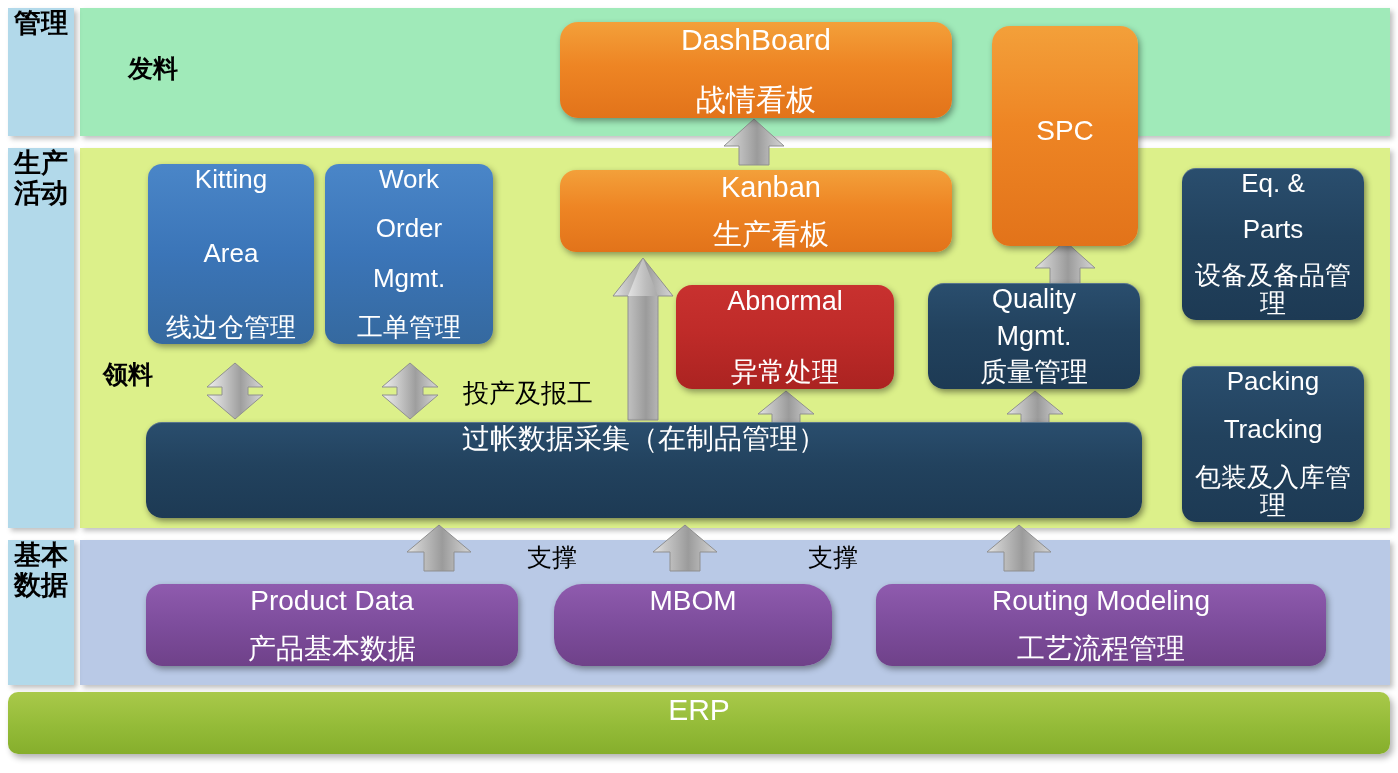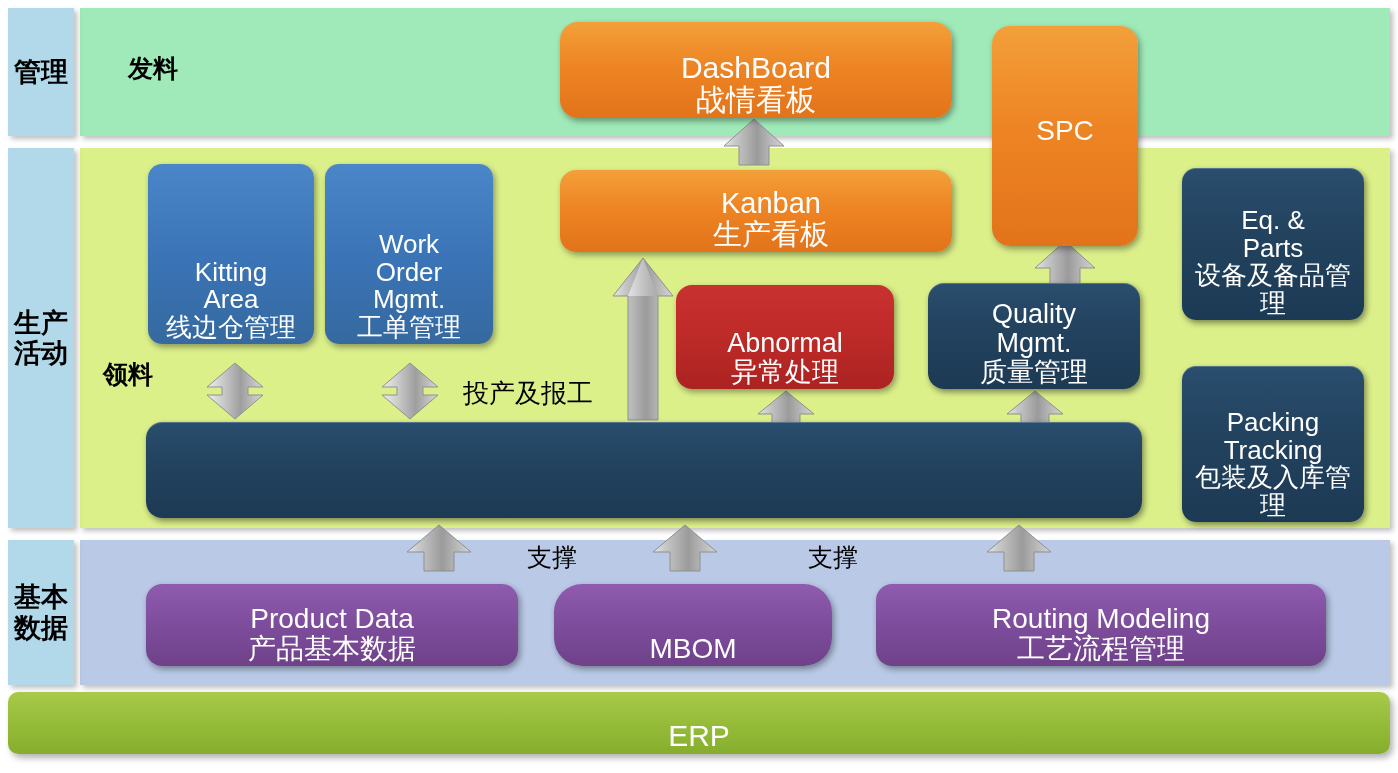--- a/index.html
+++ b/index.html
@@ -20,21 +20,21 @@
   .band{position:absolute;box-shadow:3px 3px 5px rgba(0,0,0,.25);}
   .band-mgmt{left:80px;top:8px;width:1310px;height:128px;background:#a0eab9;}
   .band-prod{left:80px;top:148px;width:1310px;height:380px;background:#dcf08a;}
   .band-base{left:80px;top:540px;width:1310px;height:145px;background:#b9c9e6;}
 
   
   .vlabel{
     position:absolute;left:8px;width:66px;
     background:#b2d9ea;
     box-shadow:3px 3px 5px rgba(0,0,0,.25);
-    display:flex;align-items:center;justify-content:center;
+    display:flex;align-items:flex-start;justify-content:center;
     color:#000;font-weight:bold;
     font-size:27px;line-height:1.12;
     text-align:center;
     letter-spacing:0px;
   }
   .vlabel span{display:block;}
   .vlabel-mgmt{top:8px;height:128px;}
   .vlabel-prod{top:148px;height:380px;}
   .vlabel-base{top:540px;height:145px;}
 
@@ -46,21 +46,21 @@
   .cap-fl{left:128px;top:52px;}
   .cap-ll{left:103px;top:358px;}
   .cap-tc{left:463px;top:376px;font-weight:normal;font-size:26px;}
   .cap-s1{left:527px;top:541px;font-weight:normal;font-size:25px;}
   .cap-s2{left:808px;top:541px;font-weight:normal;font-size:25px;}
 
   
   .node{
     position:absolute;
     display:flex;flex-direction:column;
-    align-items:center;justify-content:flex-end;
+    align-items:center;justify-content:space-between;
     text-align:center;
     color:#ffffff;
     border-radius:14px;
     box-shadow:2px 3px 6px rgba(0,0,0,.38);
     line-height:1.07;
     padding:2px 6px;
     box-sizing:border-box;
     font-weight:normal;
   }
   .node .en{display:block;}
@@ -244,20 +244,21 @@
     <span class="cn">质量管理</span>
   </div>
 
   <div class="node navy n-packing">
     <span class="en">Packing</span>
     <span class="en">Tracking</span>
     <span class="cn">包装及入库管理</span>
   </div>
 
   <div class="node navy n-wip">
+    <span class="cn">过帐数据采集（在制品管理）</span>
   </div>
 
   <div class="node purple n-productdata">
     <span class="en">Product Data</span>
     <span class="cn">产品基本数据</span>
   </div>
 
   <div class="node purple n-mbom">
     <span class="en">MBOM</span>
   </div>

